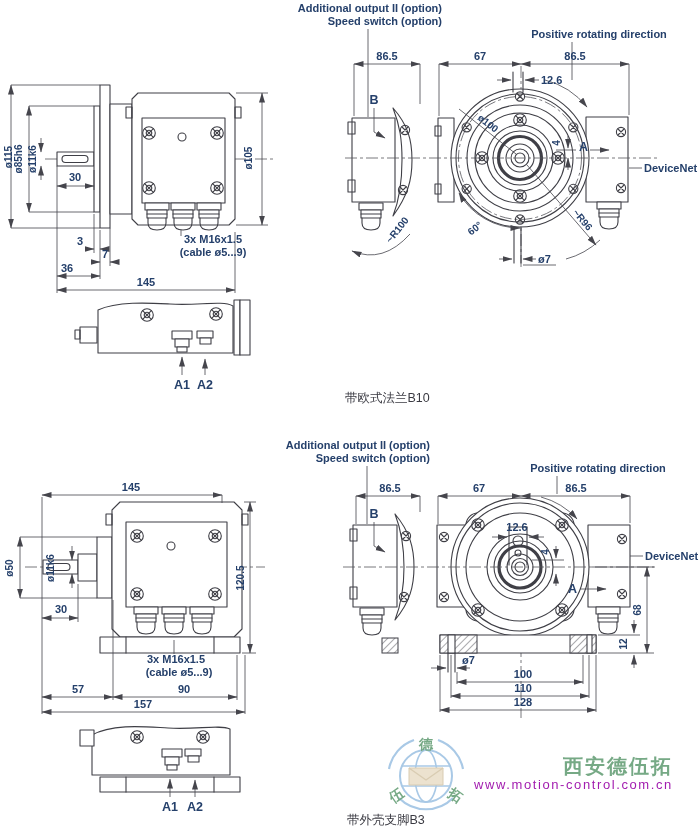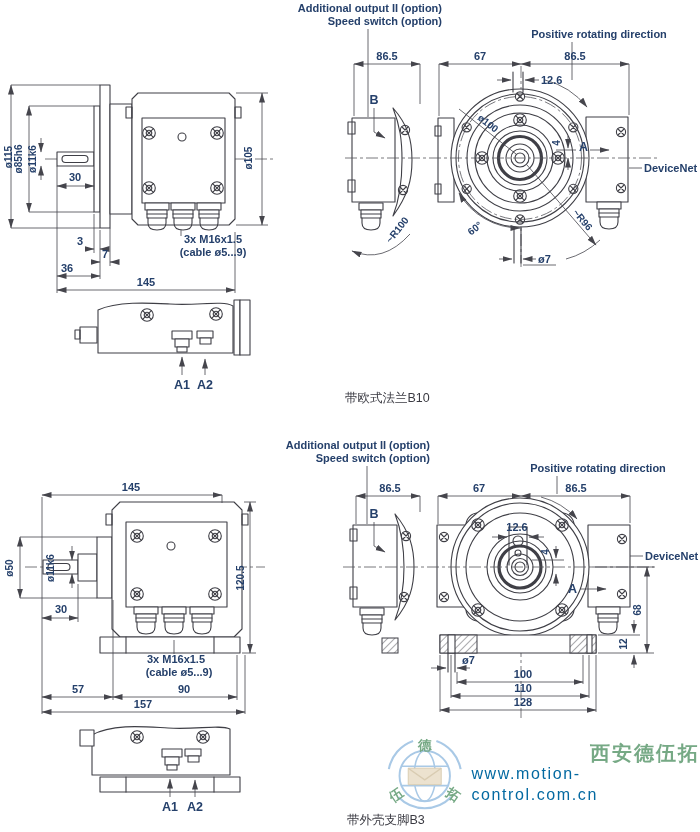--- a/index.html
+++ b/index.html
@@ -12,21 +12,21 @@
   .cl{fill:none;stroke:#55555c;stroke-width:0.8;stroke-dasharray:12 3 3 3;}
   .dim{fill:none;stroke:#45454c;stroke-width:0.8;}
   .dt{fill:#25406b;font-size:11px;font-weight:700;}
   .dts{fill:#25406b;font-size:10px;font-weight:700;}
   .lbl{fill:#25406b;font-size:11px;font-weight:700;}
   .big{fill:#25406b;font-size:12.5px;font-weight:700;}
   .cap{fill:#3a3a42;font-size:12.5px;}
   .wm{position:absolute;left:384px;top:732px;display:flex;align-items:center;gap:6px;}
   .wm-company{color:#76a985;font-size:20px;font-weight:700;letter-spacing:2px;line-height:1.1;text-align:right;}
   .wm-phone{color:#66ade0;font-size:20px;font-weight:500;letter-spacing:1px;line-height:1.15;}
-  .wm-site{color:#0369a1;font-size:16px;letter-spacing:1.6px;line-height:1.3;}
+  .wm-site{color:#a21caf;font-size:13px;letter-spacing:1.6px;line-height:1.3;}
 </style>
 </head>
 <body>
 
 <div id="stage">
 <svg width="700" height="832" viewBox="0 0 700 832">
 <defs>
   <marker id="ar" markerWidth="11" markerHeight="8" refX="9.5" refY="3" orient="auto-start-reverse" markerUnits="userSpaceOnUse">
     <path d="M0,0 L10,3 L0,6 Z" fill="#45454c"></path>
   </marker>

